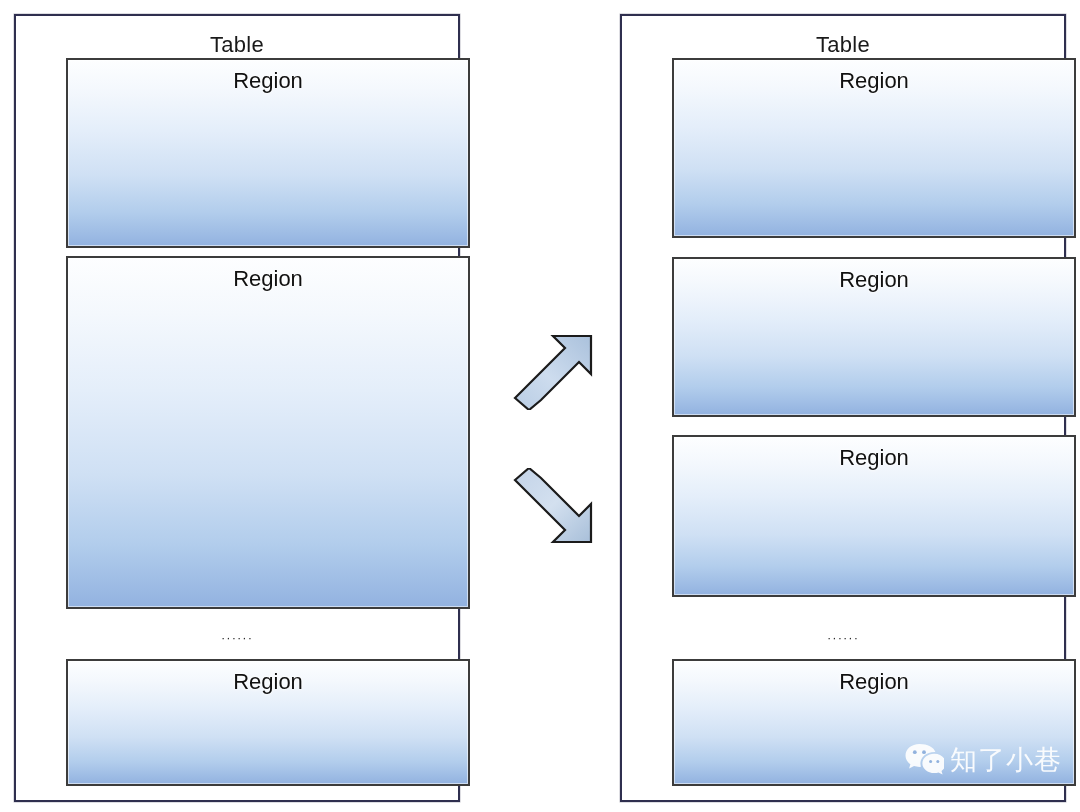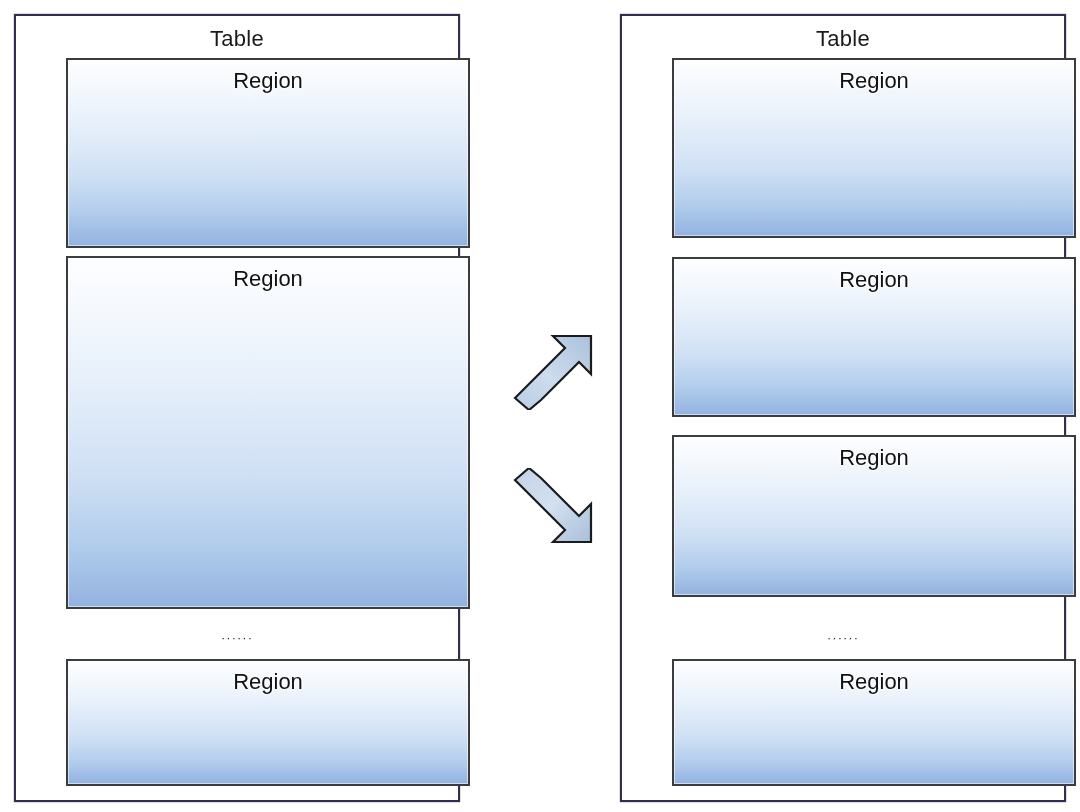--- a/index.html
+++ b/index.html
@@ -31,21 +31,21 @@
     box-sizing: border-box;
     box-shadow: 0 0 0 0.5px rgba(60,60,90,0.35);
   }
   #panel-left  { left: 14px;  top: 14px; width: 446px; height: 788px; }
   #panel-right { left: 620px; top: 14px; width: 446px; height: 788px; }
 
   .table-title {
     position: absolute;
     left: 0;
     right: 0;
-    top: 10px;
+    top: 16px;
     text-align: center;
     font-size: 22px;
     color: #1a1a1a;
     letter-spacing: 0.3px;
     font-family: "Liberation Sans", sans-serif;
   }
 
   
   .region {
     position: absolute;
@@ -177,17 +177,35 @@
 
     <div class="region" style="left:18px; top:419px; width:404px; height:162px;">
       <div class="region-label">Region</div>
     </div>
 
     <div class="ellipsis" style="top:615px;">······</div>
 
     <div class="region" style="left:18px; top:643px; width:404px; height:127px;">
       <div class="region-label">Region</div>
 
+      <div class="watermark" style="right:12px; bottom:8px;">
+        <svg width="40" height="34" viewBox="0 0 40 34" xmlns="http://www.w3.org/2000/svg">
+
+          <path d="M15.5,2 C7.5,2 1.5,7.2 1.5,13.4 C1.5,17 3.4,20.2 6.4,22.3 L5.1,26.6 L10.0,24.1
+                   C11.7,24.6 13.6,24.9 15.5,24.9 C16.0,24.9 16.5,24.9 17.0,24.8
+                   C16.6,23.7 16.4,22.5 16.4,21.3 C16.4,15.0 22.6,10.0 30.2,10.0
+                   C30.6,10.0 31.0,10.0 31.4,10.1 C30.0,5.4 23.5,2 15.5,2 Z" fill="#ffffff"></path>
+          <circle cx="10.8" cy="10.2" r="1.9" fill="#8fb0dd"></circle>
+          <circle cx="20.0" cy="10.2" r="1.9" fill="#8fb0dd"></circle>
+
+          <path d="M30.3,11.8 C23.7,11.8 18.4,16.1 18.4,21.4 C18.4,26.7 23.7,31.0 30.3,31.0
+                   C31.8,31.0 33.2,30.8 34.5,30.4 L38.6,32.5 L37.5,28.9
+                   C40.0,27.1 41.6,24.4 41.6,21.4 C41.6,16.1 36.9,11.8 30.3,11.8 Z" fill="#ffffff"></path>
+          <circle cx="26.6" cy="19.4" r="1.5" fill="#8fb0dd"></circle>
+          <circle cx="33.8" cy="19.4" r="1.5" fill="#8fb0dd"></circle>
+        </svg>
+        <span class="wm-text">知了小巷</span>
+      </div>
     </div>
 
   </div>
 
 </div>
 
 </body></html>

